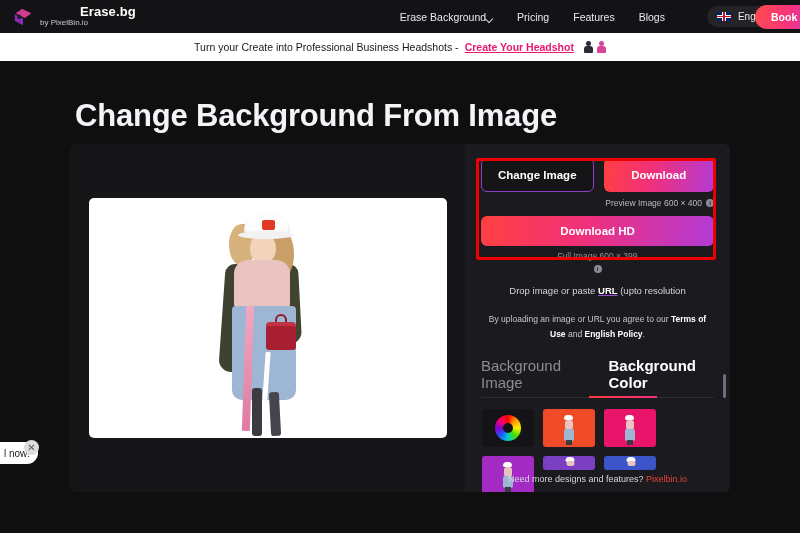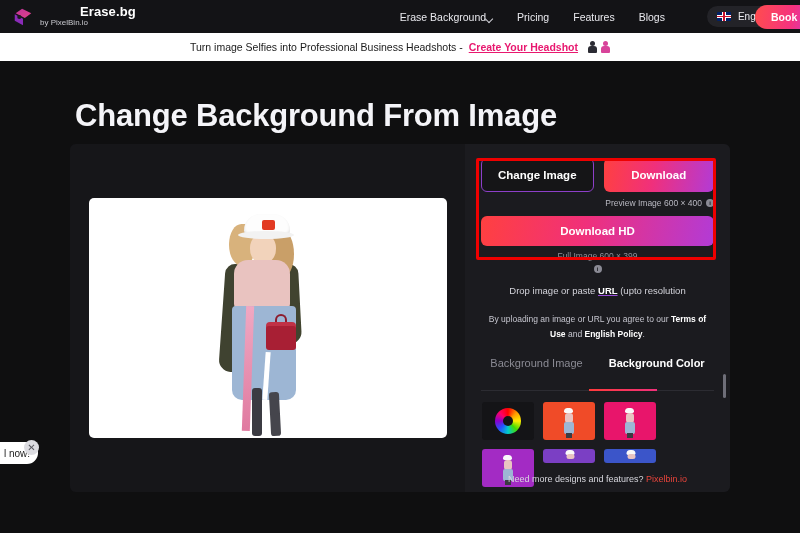--- a/index.html
+++ b/index.html
@@ -160,21 +160,21 @@
   .drop-note {
     margin-top: 10px; text-align: center; font-size: 9.5px; color: #d3d3da; line-height: 1.75;
   }
   .drop-note .url-link { color: #ffffff; font-weight: bold; text-decoration: underline; text-decoration-color: #9a4ddb; cursor: pointer; }
   .terms {
     margin-top: 12px; text-align: center; font-size: 8.5px; color: #c6c6cf; line-height: 1.85;
   }
   .terms b { color: #ffffff; cursor: pointer; }
 
   .tabs { margin-top: 14px; display: flex; gap: 26px; justify-content: center; position: relative; }
-  .tab { font-size: 11px; color: #8b8b94; padding-bottom: 22px; cursor: pointer; }
+  .tab { font-size: 15px; color: #8b8b94; padding-bottom: 7px; cursor: pointer; }
   .tab.active { color: #ffffff; font-weight: bold; }
   .tab.active::after {
     content: ""; position: absolute; bottom: 0; left: 108px; width: 68px; height: 1.6px;
     background: linear-gradient(90deg, #ff3b3b, #f0307b);
   }
   .tabs-rule { height: 1px; background: #2c2c32; margin-top: -1px; }
 
   .swatch-grid { margin-top: 11px; display: flex; flex-wrap: wrap; gap: 9px; justify-content: flex-start; padding-left: 1px; }
   .sw {
     width: 52px; height: 38px; border-radius: 3px; position: relative; overflow: hidden; cursor: pointer;
@@ -272,21 +272,21 @@
         <span class="flag"></span>
         <span class="lang-label">English</span>
         <span class="chev"></span>
       </div>
     </div>
 
     <div class="book-btn">Book a</div>
   </div>
 
   <div class="promo">
-    <span class="promo-text">Turn image Selfies into Professional Business Headshots -</span>
+    <span class="promo-text">Turn your Create into Professional Business Headshots -</span>
     <span class="promo-link">Create Your Headshot</span>
     <span class="promo-icons">
       <span class="p-icon">
           <i class="head"></i>
           <i class="body"></i>
         </span>
       <span class="p-icon pink">
           <i class="head"></i>
           <i class="body"></i>
         </span>

